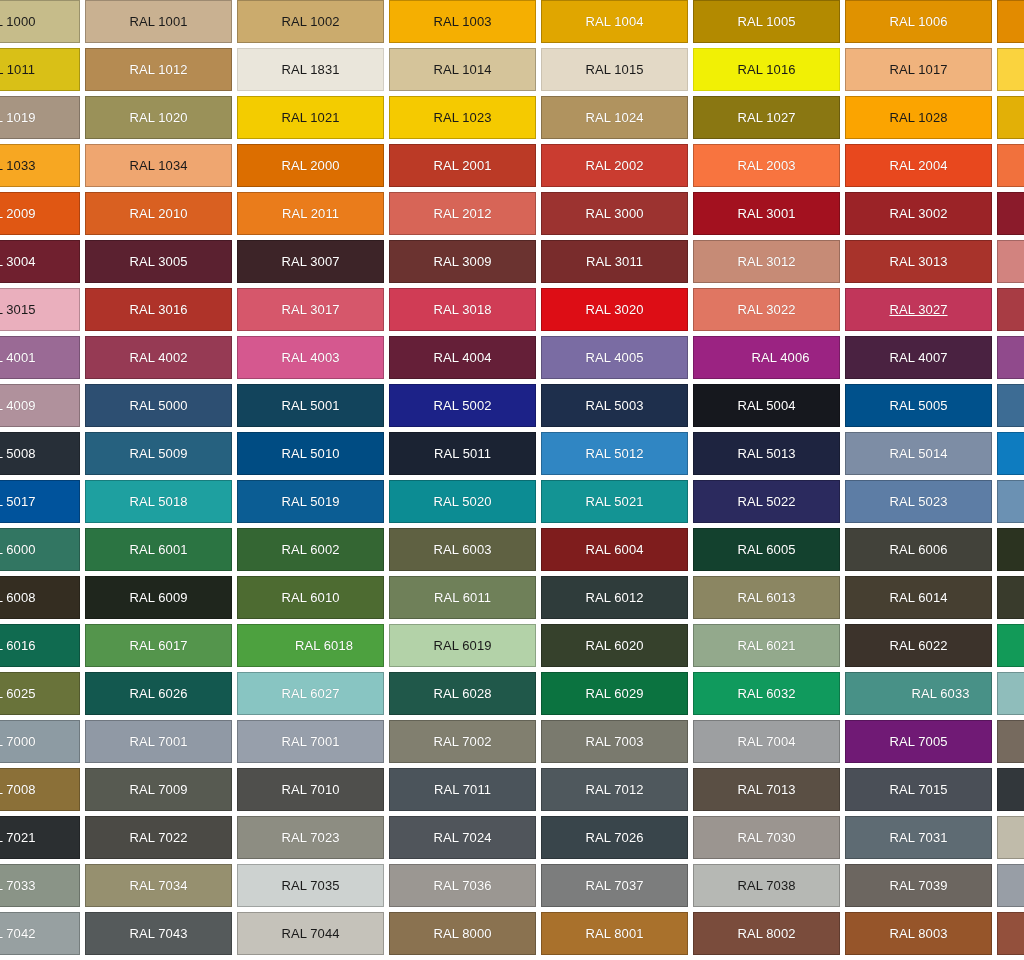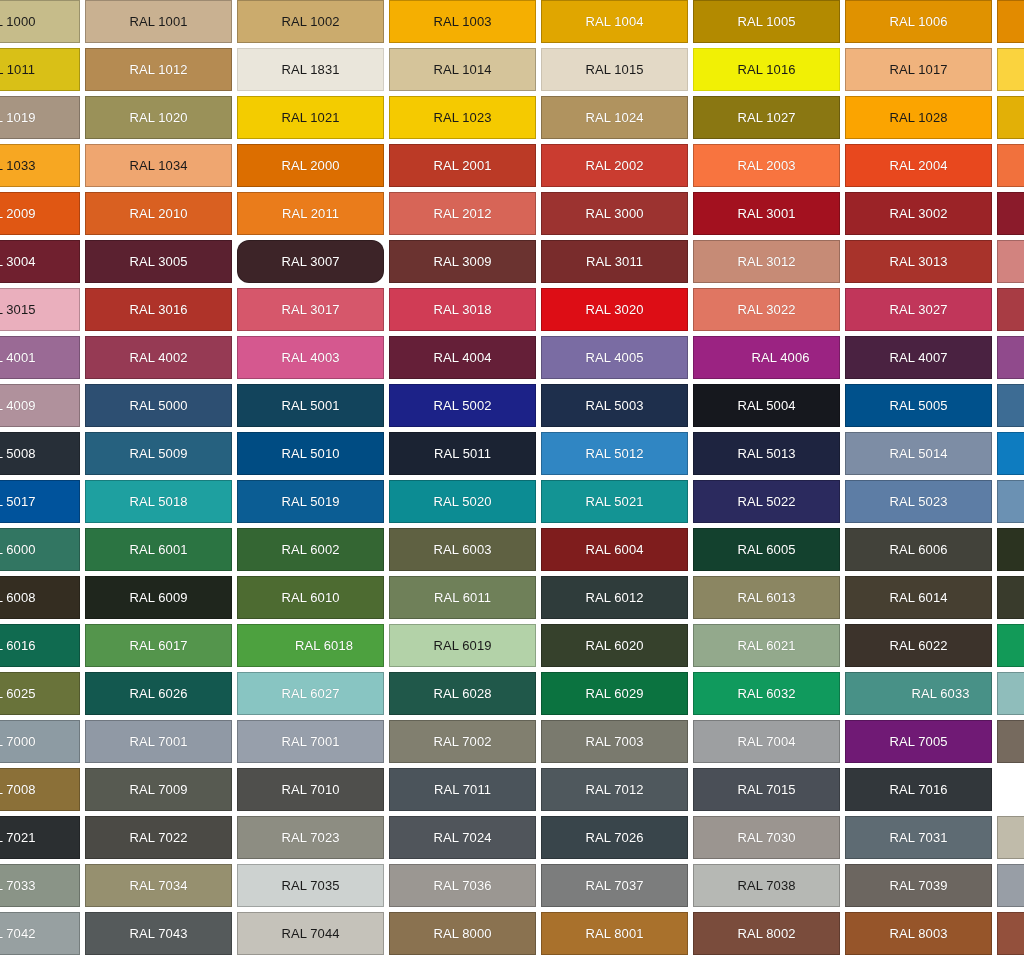--- a/index.html
+++ b/index.html
@@ -66,35 +66,35 @@
       <div class="cell light-text" style="background: rgb(234, 124, 27);">RAL 2011</div>
       <div class="cell light-text" style="background: rgb(215, 101, 87);">RAL 2012</div>
       <div class="cell light-text" style="background: rgb(156, 51, 48);">RAL 3000</div>
       <div class="cell light-text" style="background: rgb(163, 17, 31);">RAL 3001</div>
       <div class="cell light-text" style="background: rgb(155, 35, 39);">RAL 3002</div>
       <div class="cell light-text" style="background: rgb(139, 27, 43);">RAL 3003</div>
     </div>
     <div class="row">
       <div class="cell light-text" style="background: rgb(112, 32, 47);">RAL 3004</div>
       <div class="cell light-text" style="background: rgb(91, 33, 48);">RAL 3005</div>
-      <div class="cell light-text" style="background: rgb(61, 36, 40); border-radius: 12px;">RAL 3007</div>
+      <div class="cell light-text" style="background: rgb(61, 36, 40);">RAL 3007</div>
       <div class="cell light-text" style="background: rgb(107, 51, 48);">RAL 3009</div>
       <div class="cell light-text" style="background: rgb(121, 44, 44);">RAL 3011</div>
       <div class="cell light-text" style="background: rgb(198, 139, 118);">RAL 3012</div>
       <div class="cell light-text" style="background: rgb(168, 51, 43);">RAL 3013</div>
       <div class="cell light-text" style="background: rgb(210, 131, 127);">RAL 3014</div>
     </div>
     <div class="row">
       <div class="cell dark-text" style="background: rgb(234, 175, 189);">RAL 3015</div>
       <div class="cell light-text" style="background: rgb(175, 51, 41);">RAL 3016</div>
       <div class="cell light-text" style="background: rgb(214, 87, 107);">RAL 3017</div>
       <div class="cell light-text" style="background: rgb(208, 60, 85);">RAL 3018</div>
       <div class="cell light-text" style="background: rgb(221, 13, 21);">RAL 3020</div>
       <div class="cell light-text" style="background: rgb(224, 118, 98);">RAL 3022</div>
-      <div class="cell light-text" style="background: rgb(193, 54, 90);">RAL 3027</div>
+      <div class="cell light-text" style="background: rgb(193, 54, 90); text-decoration: underline;">RAL 3027</div>
       <div class="cell light-text" style="background: rgb(168, 60, 68);">RAL 3031</div>
     </div>
     <div class="row">
       <div class="cell light-text" style="background: rgb(154, 106, 149);">RAL 4001</div>
       <div class="cell light-text" style="background: rgb(150, 58, 84);">RAL 4002</div>
       <div class="cell light-text" style="background: rgb(213, 88, 143);">RAL 4003</div>
       <div class="cell light-text" style="background: rgb(101, 31, 56);">RAL 4004</div>
       <div class="cell light-text" style="background: rgb(122, 108, 163);">RAL 4005</div>
       <div class="cell light-text" style="background: rgb(155, 35, 130); padding-left: 28px;">RAL 4006</div>
       <div class="cell light-text" style="background: rgb(74, 34, 65);">RAL 4007</div>
@@ -179,20 +179,21 @@
       <div class="cell light-text" style="background: rgb(157, 159, 161);">RAL 7004</div>
       <div class="cell light-text" style="background: #701a75;">RAL 7005</div>
       <div class="cell light-text" style="background: rgb(118, 106, 94);">RAL 7006</div>
     </div>
     <div class="row">
       <div class="cell light-text" style="background: rgb(139, 112, 56);">RAL 7008</div>
       <div class="cell light-text" style="background: rgb(87, 90, 81);">RAL 7009</div>
       <div class="cell light-text" style="background: rgb(79, 79, 76);">RAL 7010</div>
       <div class="cell light-text" style="background: rgb(75, 84, 91);">RAL 7011</div>
       <div class="cell light-text" style="background: rgb(79, 88, 93);">RAL 7012</div>
+      <div class="cell light-text" style="background: rgb(90, 79, 68);">RAL 7013</div>
       <div class="cell light-text" style="background: rgb(74, 79, 87);">RAL 7015</div>
       <div class="cell light-text" style="background: rgb(50, 55, 59);">RAL 7016</div>
     </div>
     <div class="row">
       <div class="cell light-text" style="background: rgb(43, 47, 49);">RAL 7021</div>
       <div class="cell light-text" style="background: rgb(75, 74, 69);">RAL 7022</div>
       <div class="cell light-text" style="background: rgb(141, 141, 130);">RAL 7023</div>
       <div class="cell light-text" style="background: rgb(80, 85, 91);">RAL 7024</div>
       <div class="cell light-text" style="background: rgb(57, 69, 75);">RAL 7026</div>
       <div class="cell light-text" style="background: rgb(155, 149, 144);">RAL 7030</div>

